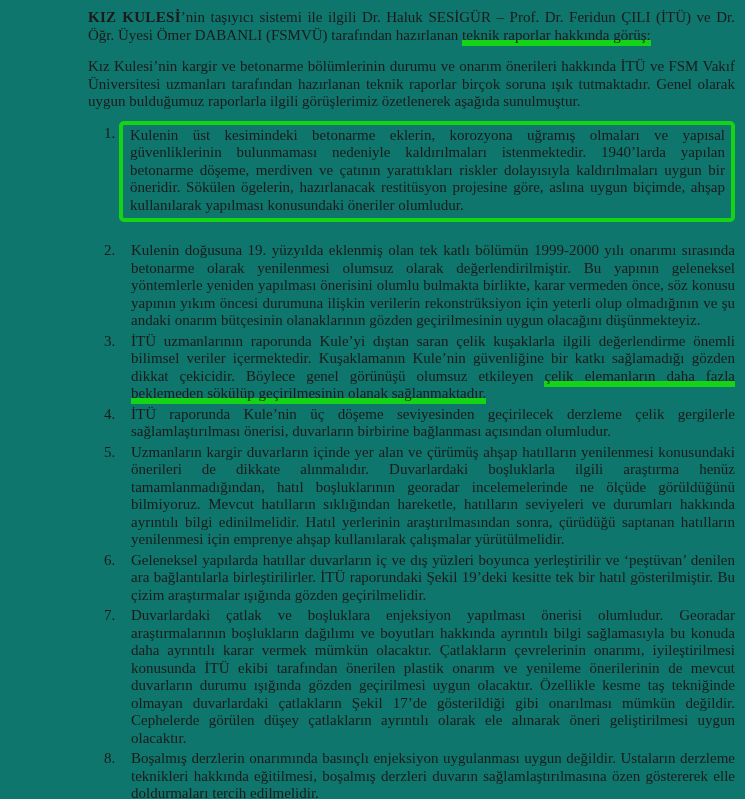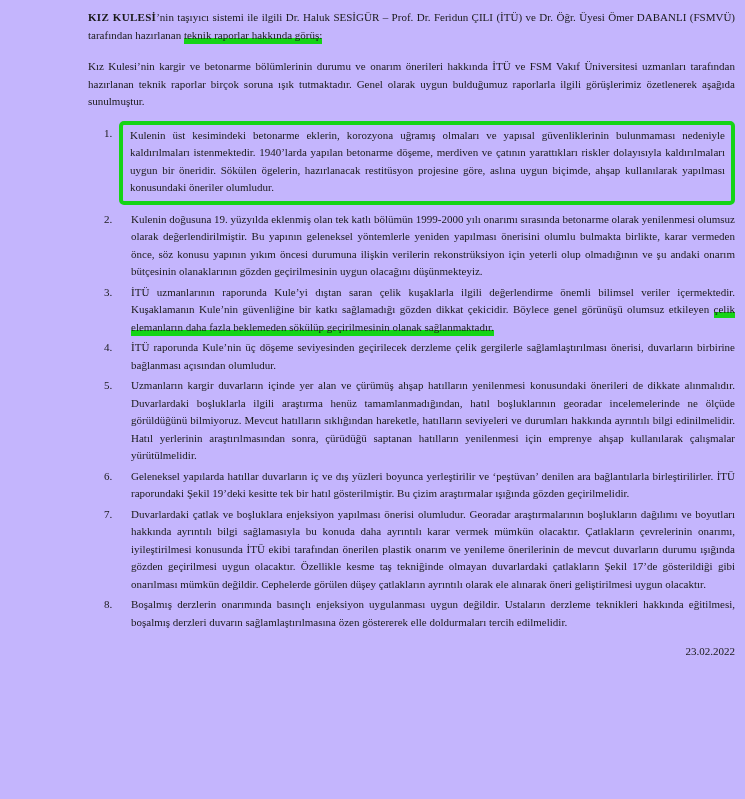--- a/index.html
+++ b/index.html
@@ -6,24 +6,24 @@
     margin: 0;
     padding: 0;
     background: #ffffff;
   }
   .page {
     position: relative;
     box-sizing: border-box;
     width: 745px;
     height: 799px;
     overflow: hidden;
-    background: #c4b5fd;
+    background: #0f766e;
     padding: 9px 10px 0 88px;
     font-family: "Liberation Serif", "DejaVu Serif", serif;
-    font-size: 11px;
+    font-size: 15px;
     line-height: 17.5px;
     color: #1a1a1a;
   }
   .para {
     margin: 0 0 14px 0;
     text-align: justify;
   }
   .bold-lead {
     font-weight: bold;
     letter-spacing: 0.3px;
@@ -54,21 +54,21 @@
   }
   .txt {
     flex: 1;
     text-align: justify;
   }
   
   .boxed {
     border: 4px solid var(--green);
     border-radius: 5px;
     padding: 2px 6px 4px 7px;
-    margin: -4px 0 3px -12px;
+    margin: -4px 0 17px -12px;
   }
   .date {
     margin: 12px 0 0 38px;
     text-align: right;
   }
 </style>
 </head>
 <body>
 
 <div class="page">

